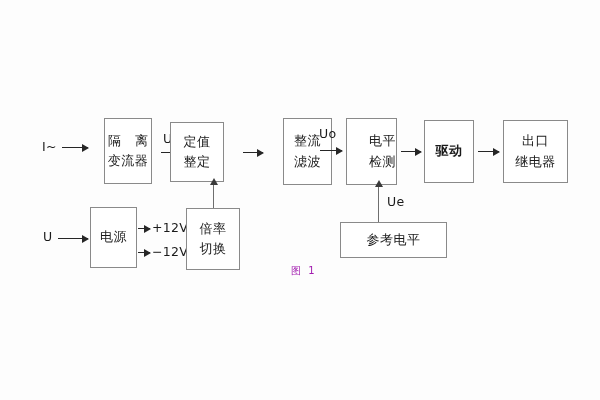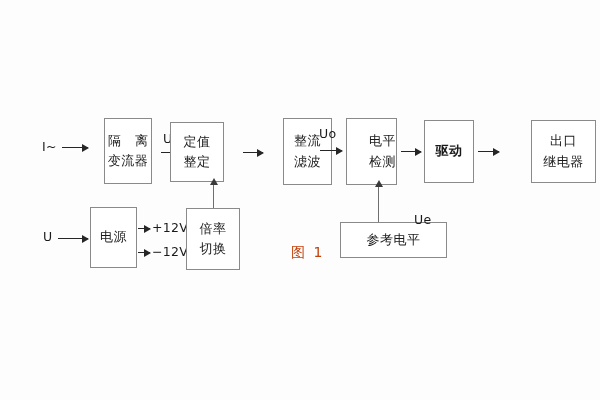--- a/index.html
+++ b/index.html
@@ -72,24 +72,25 @@
     left: -3.5px;
     top: -6px;
     width: 0;
     height: 0;
     border-bottom: 7px solid #3a3a3a;
     border-left: 4px solid transparent;
     border-right: 4px solid transparent;
   }
   .caption {
     position: absolute;
-    font-size: 14px;
-    color: #c2410c;
+    font-size: 10px;
+    color: #a21caf;
     letter-spacing: 2px;
     white-space: nowrap;
+    margin-top: 20px;
   }
 </style>
 </head>
 <body>
 
 <div id="canvas">
 
   <div class="sig" style="left:42px; top:139px;">I~</div>
   <div class="harrow" style="left:62px; top:147px; width:26px;"></div>
 
@@ -122,21 +123,21 @@
   </div>
 
   <div class="harrow" style="left:401px; top:151px; width:20px;"></div>
 
   <div class="box" style="left:424px; top:120px; width:50px; height:63px;font-weight:bold;">
     <span class="ln">驱动</span>
   </div>
 
   <div class="harrow" style="left:478px; top:151px; width:21px;"></div>
 
-  <div class="box" style="left:503px; top:120px; width:65px; height:63px;margin-left:28px;">
+  <div class="box" style="left:503px; top:120px; width:65px; height:63px;">
     <span class="ln">出口</span>
     <span class="ln">继电器</span>
   </div>
 
   <div class="sig" style="left:43px; top:229px;">U</div>
   <div class="harrow" style="left:58px; top:238px; width:30px;"></div>
 
   <div class="box" style="left:90px; top:207px; width:47px; height:61px;">
     <span class="ln">电源</span>
   </div>
@@ -152,17 +153,17 @@
     <span class="ln">切换</span>
   </div>
 
   <div class="varrow" style="left:213px; top:184px; height:24px;"></div>
 
   <div class="box" style="left:340px; top:222px; width:107px; height:36px;">
     <span class="ln">参考电平</span>
   </div>
 
   <div class="varrow" style="left:378px; top:186px; height:36px;"></div>
-  <div class="sig" style="left:387px; top:212px;margin-left:27px;">Ue</div>
+  <div class="sig" style="left:387px; top:194px;">Ue</div>
 
   <div class="caption" style="left:291px; top:244px;">图 1</div>
 
 </div>
 
 </body></html>

